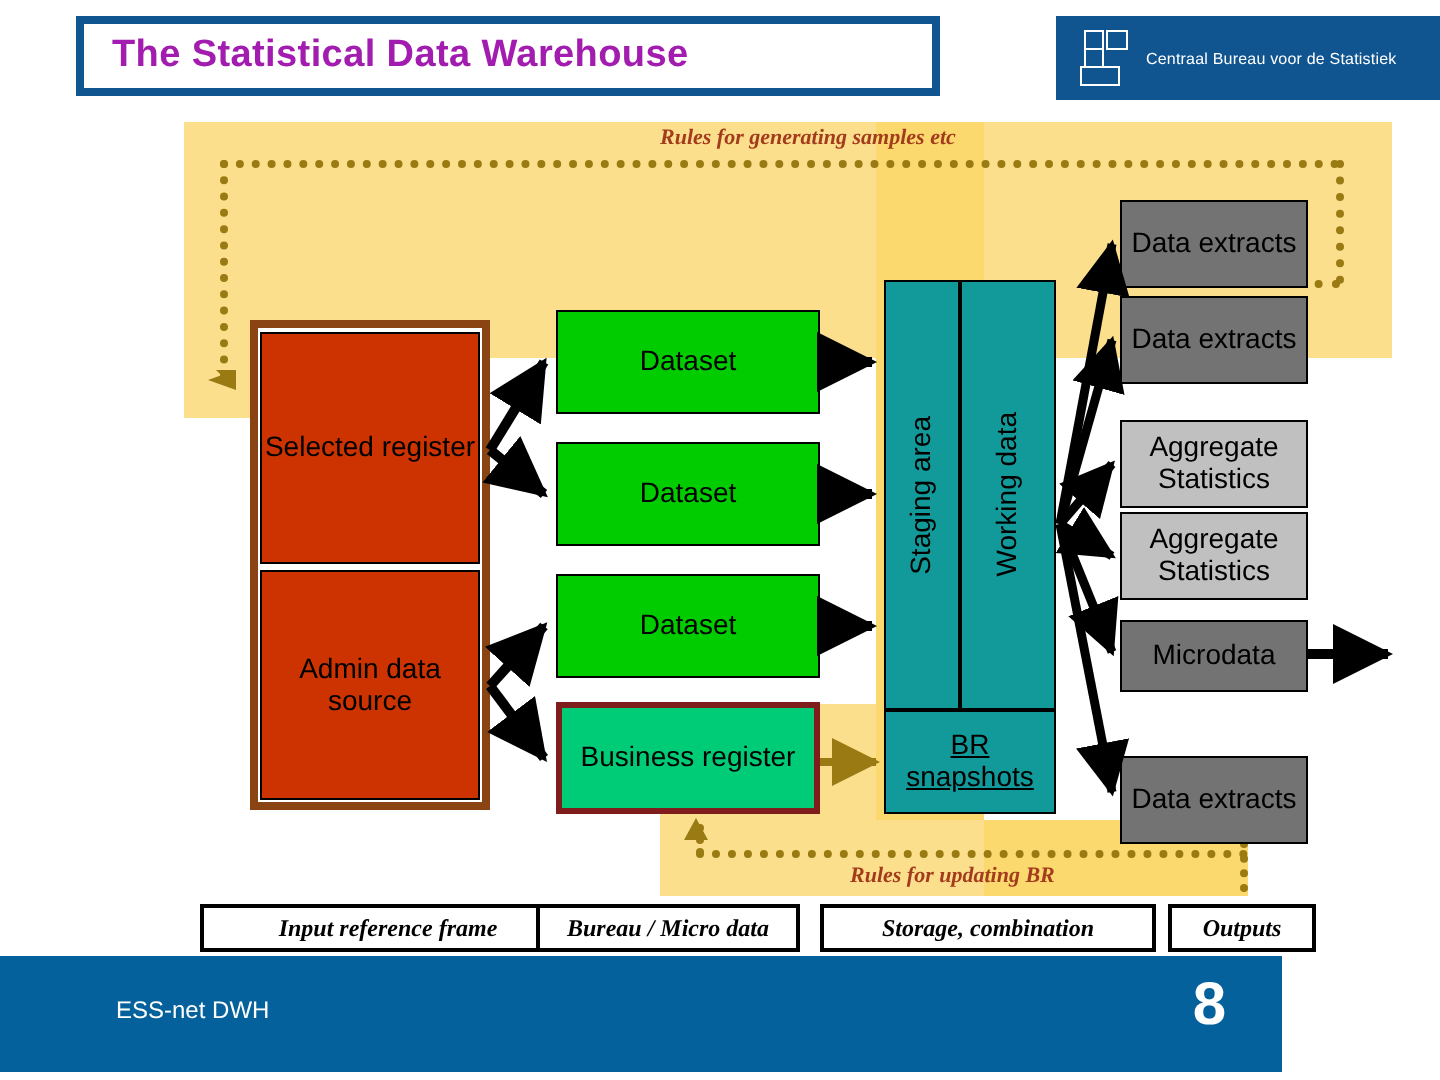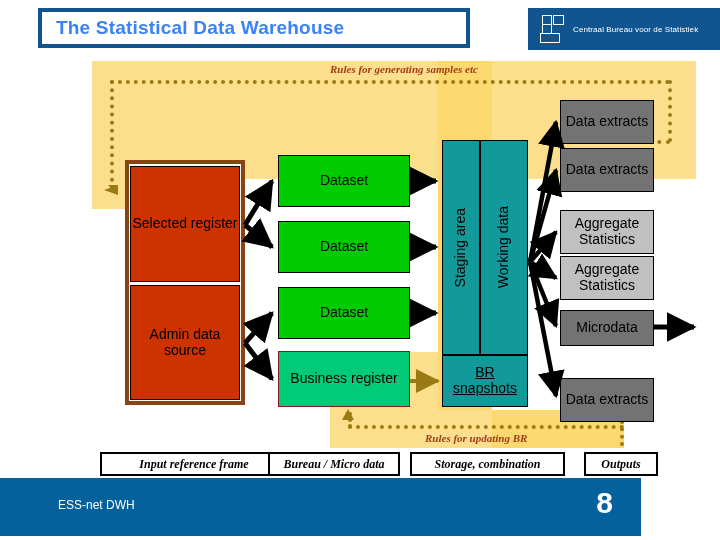--- a/index.html
+++ b/index.html
@@ -25,21 +25,21 @@
     background: #ffffff;
     border: 4px solid #10558f;
     box-sizing: border-box;
     display: flex;
     align-items: center;
   }
   #title-text {
     padding-left: 14px;
     font-size: 19px;
     font-weight: bold;
-    color: #3b82f6;
+    color: #a21caf;
     letter-spacing: 0.2px;
     white-space: nowrap;
   }
 
   
   #logo-block {
     position: absolute;
     left: 528px;
     top: 8px;
     width: 204px;
@@ -109,21 +109,21 @@
     display: flex;
     align-items: center;
     justify-content: center;
     text-align: center;
     color: #000000;
     font-size: 14px;
     line-height: 1.12;
   }
   .box.red    { background: #cc3300; border: 1px solid #000000; }
   .box.green  { background: #00cc00; border: 1px solid #000000; }
-  .box.green2 { background: #00cc77; border: 1px solid #7f1d1d; }
+  .box.green2 { background: #00cc77; border: 3px solid #7f1d1d; }
   .box.teal   { background: #129a9a; border: 1px solid #000000; }
   .box.purple { background: #737373; border: 1px solid #000000; }
   .box.gray   { background: #c0c0c0; border: 1px solid #000000; }
 
   #source-frame {
     position: absolute;
     left: 125px; top: 160px; width: 120px; height: 245px;
     border: 4px solid #8a4414;
     background: #ffffff;
     box-sizing: border-box;
@@ -165,21 +165,21 @@
     justify-content: center;
     font-family: "Liberation Serif", serif;
     font-style: italic;
     font-weight: bold;
     font-size: 12px;
     color: #000000;
     white-space: nowrap;
   }
   #legend-1 { left: 100px; width: 188px; }
   #legend-2 { left: 268px; width: 132px; }
-  #legend-3 { left: 410px; width: 155px; }
+  #legend-3 { left: 410px; width: 168px; }
   #legend-4 { left: 584px; width: 74px; }
 
   
   #footer {
     position: absolute;
     left: 0; top: 478px; width: 641px; height: 58px;
     background: #04619c;
   }
   #footer-label {
     position: absolute;

